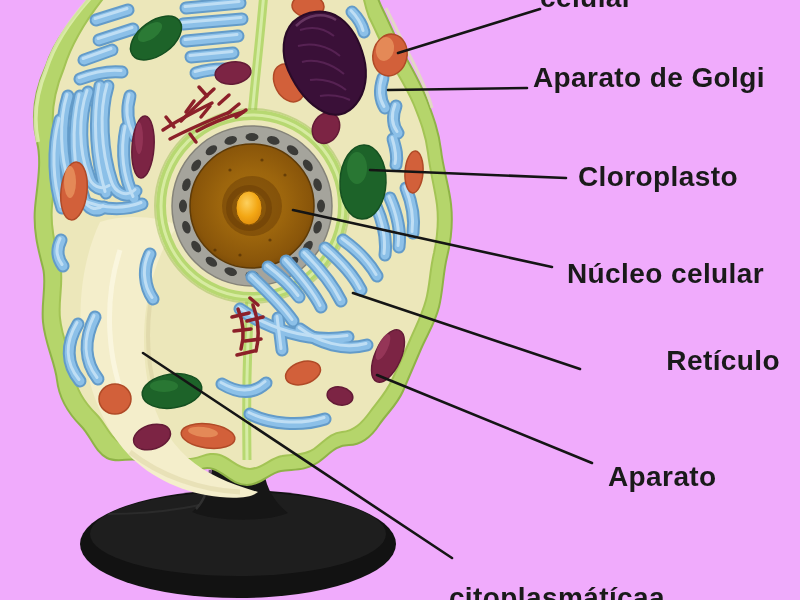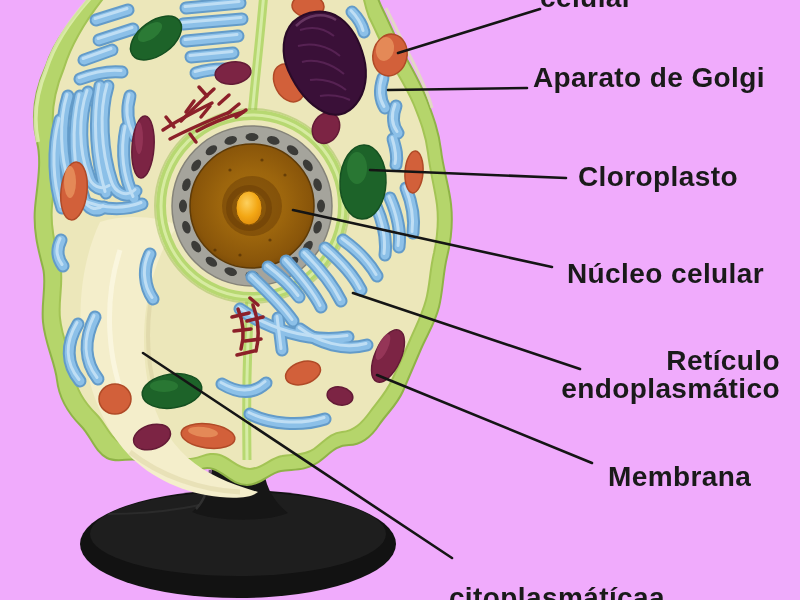--- a/index.html
+++ b/index.html
@@ -229,20 +229,19 @@
     <line x1="143" y1="353" x2="452" y2="558"></line>
   </g>
 </svg>
 
   <div class="label" style="left:540px; top:-16px;">celular</div>
   <div class="label" style="left:533px; top:64px;">Aparato de Golgi</div>
   <div class="label" style="left:567px; top:260px;">Núcleo celular</div>
   <div class="label" style="left:578px; top:163px;">Cloroplasto</div>
   <div class="label center" style="left:540px; top:347px; width:240px;">
     <span>Retículo</span><br>
-    <span>endoplasmático</span>
   </div>
-  <div class="label" style="left:608px; top:463px;">Membrana</div>
+  <div class="label" style="left:608px; top:463px;">Aparato</div>
   <div class="label center" style="left:425px; top:556px; width:240px;">
     <br>
     <span>citoplasmátícaa</span>
   </div>
 </div>
 
 </body></html>

